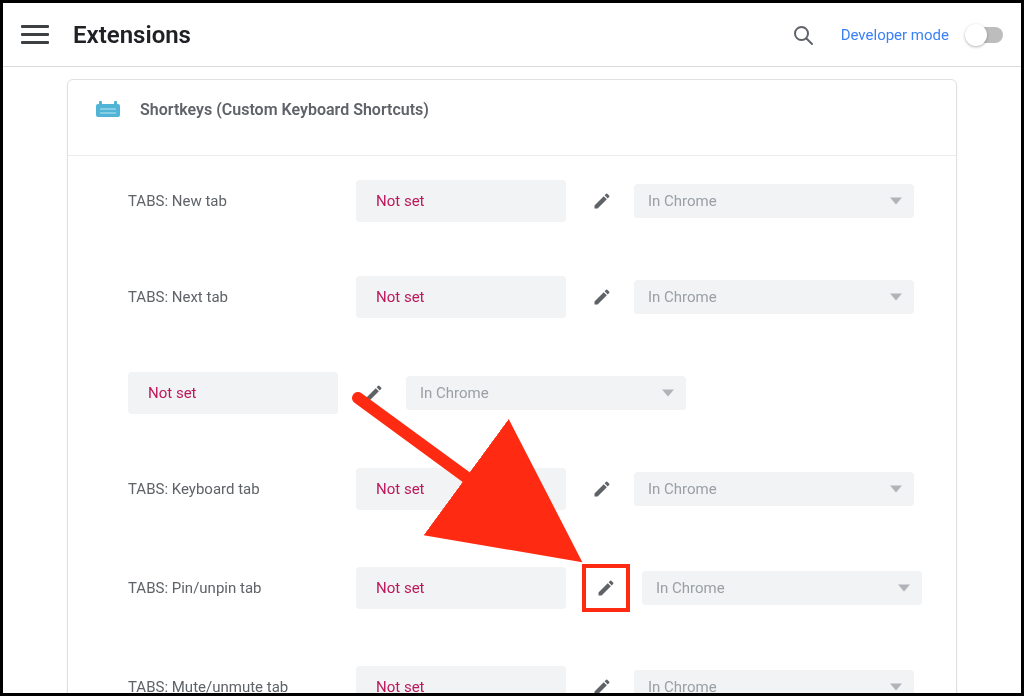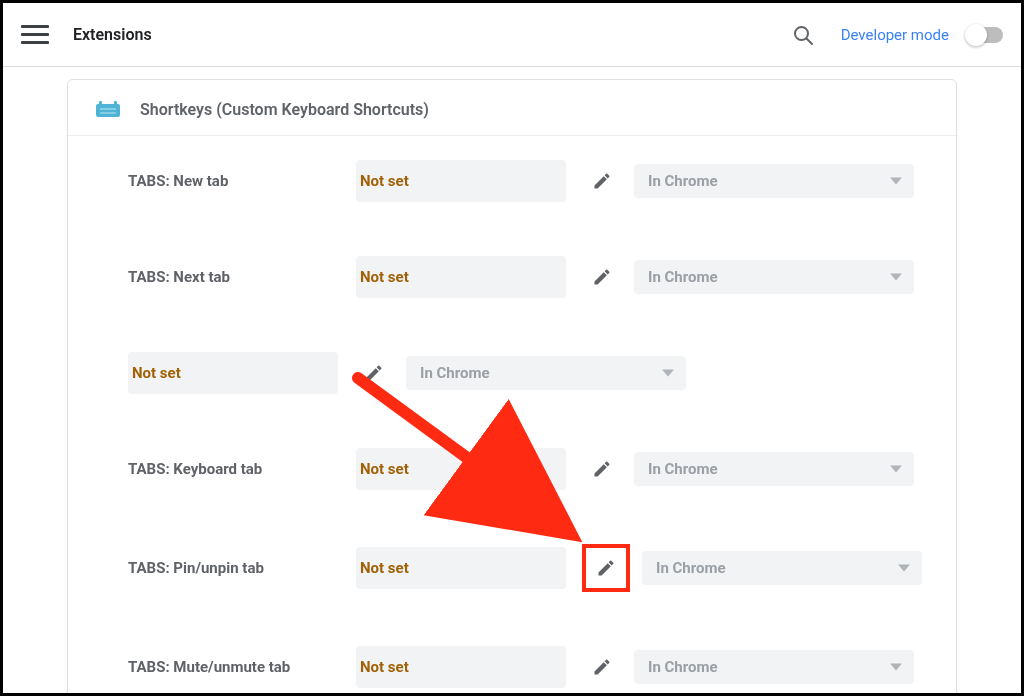--- a/index.html
+++ b/index.html
@@ -3,39 +3,39 @@
 <meta charset="utf-8">
 <style>
   * { box-sizing: border-box; margin: 0; padding: 0; }
   html, body { width: 1024px; height: 696px; font-family: Roboto, "Segoe UI", Arial, sans-serif; background: #fff; color: #202124; overflow: hidden; }
   body { border: 3px solid #000; }
 
   
   .appbar { height: 64px; display: flex; align-items: center; padding: 0 18px; border-bottom: 1px solid #dadce0; }
   .menu-btn { width: 28px; height: 28px; display: flex; flex-direction: column; justify-content: center; gap: 5px; cursor: pointer; margin-right: 24px; }
   .menu-btn span { display: block; height: 3px; background: #3c4043; border-radius: 1px; }
-  .appbar-title { font-size: 16px; font-weight: 600; color: #202124; }
+  .appbar-title { font-size: 24px; font-weight: 600; color: #202124; }
   .appbar-spacer { flex: 1; }
   .search-btn { width: 24px; height: 24px; margin-right: 26px; cursor: pointer; }
   .devmode-label { font-size: 15px; color: #3b82f6; margin-right: 18px; }
   .toggle { position: relative; width: 36px; height: 16px; background: #bdbdbd; border-radius: 10px; cursor: pointer; }
   .toggle::after { content: ""; position: absolute; top: -3px; left: -2px; width: 22px; height: 22px; background: #fff; border-radius: 50%; box-shadow: 0 1px 3px rgba(0,0,0,.3); }
 
   
   .stage { padding: 12px 0 0 0; }
   .card { width: 890px; margin: 0 auto; background: #fff; border: 1px solid #e0e0e0; border-radius: 6px; box-shadow: 0 1px 2px rgba(60,64,67,.08); }
-  .card-head { display: flex; align-items: center; padding: 20px 28px 16px 28px; border-bottom: 1px solid #ececec; }
+  .card-head { display: flex; align-items: center; padding: 20px 28px 36px 28px; border-bottom: 1px solid #ececec; }
   .ext-icon { width: 24px; height: 18px; margin-right: 20px; }
   .card-title { font-size: 16px; font-weight: 600; color: #5f6368; }
 
   .rows { padding: 24px 30px 30px 60px; }
-  .row { display: flex; align-items: center; margin-bottom: 54px; position: relative; font-weight: bold; }
+  .row { display: flex; align-items: center; margin-bottom: 54px; position: relative; }
   .row:last-child { margin-bottom: 0; }
   .row-label { width: 228px; font-size: 15px; color: #5f6368; }
-  .shortcut-field { width: 210px; height: 42px; background: #f1f3f4; border-radius: 4px; display: flex; align-items: center; padding: 0 4px; color: #a16207; font-size: 15px; }
+  .shortcut-field { width: 210px; height: 42px; background: #f1f3f4; border-radius: 4px; display: flex; align-items: center; padding: 0 20px; color: #be185d; font-size: 15px; }
   .pencil-btn { width: 40px; height: 40px; display: flex; align-items: center; justify-content: center; margin: 0 12px 0 16px; cursor: pointer; }
   .scope-field { width: 280px; height: 34px; background: #f1f3f4; border-radius: 4px; display: flex; align-items: center; padding: 0 14px; color: #9aa0a6; font-size: 15px; cursor: pointer; position: relative; }
   .scope-chevron { position: absolute; right: 12px; top: 50%; transform: translateY(-50%); width: 0; height: 0; border-left: 6px solid transparent; border-right: 6px solid transparent; border-top: 7px solid #b0b4b9; }
 
   
   .highlight-box { border: 4px solid #ff2a12; }
 
   
   .arrow { position: absolute; left: 378px; top: 380px; pointer-events: none; }
 </style>

